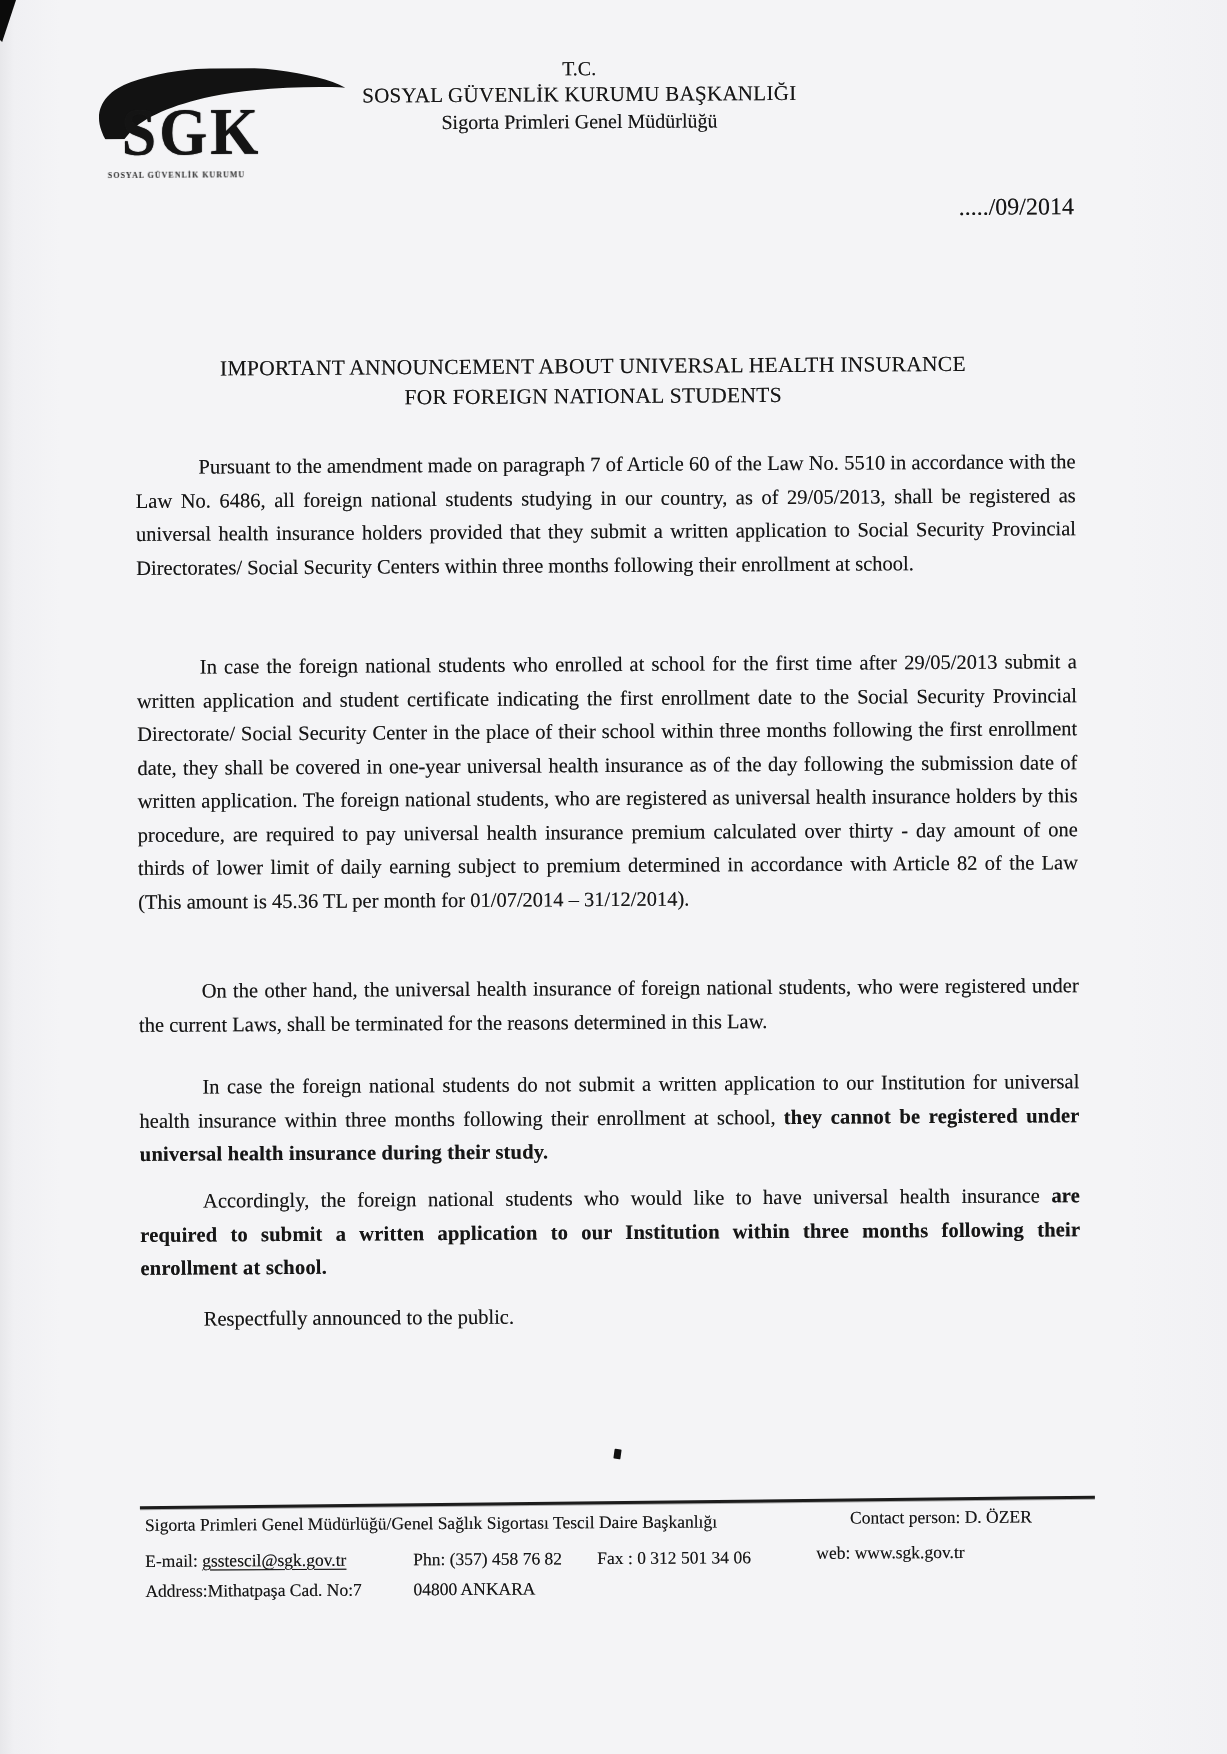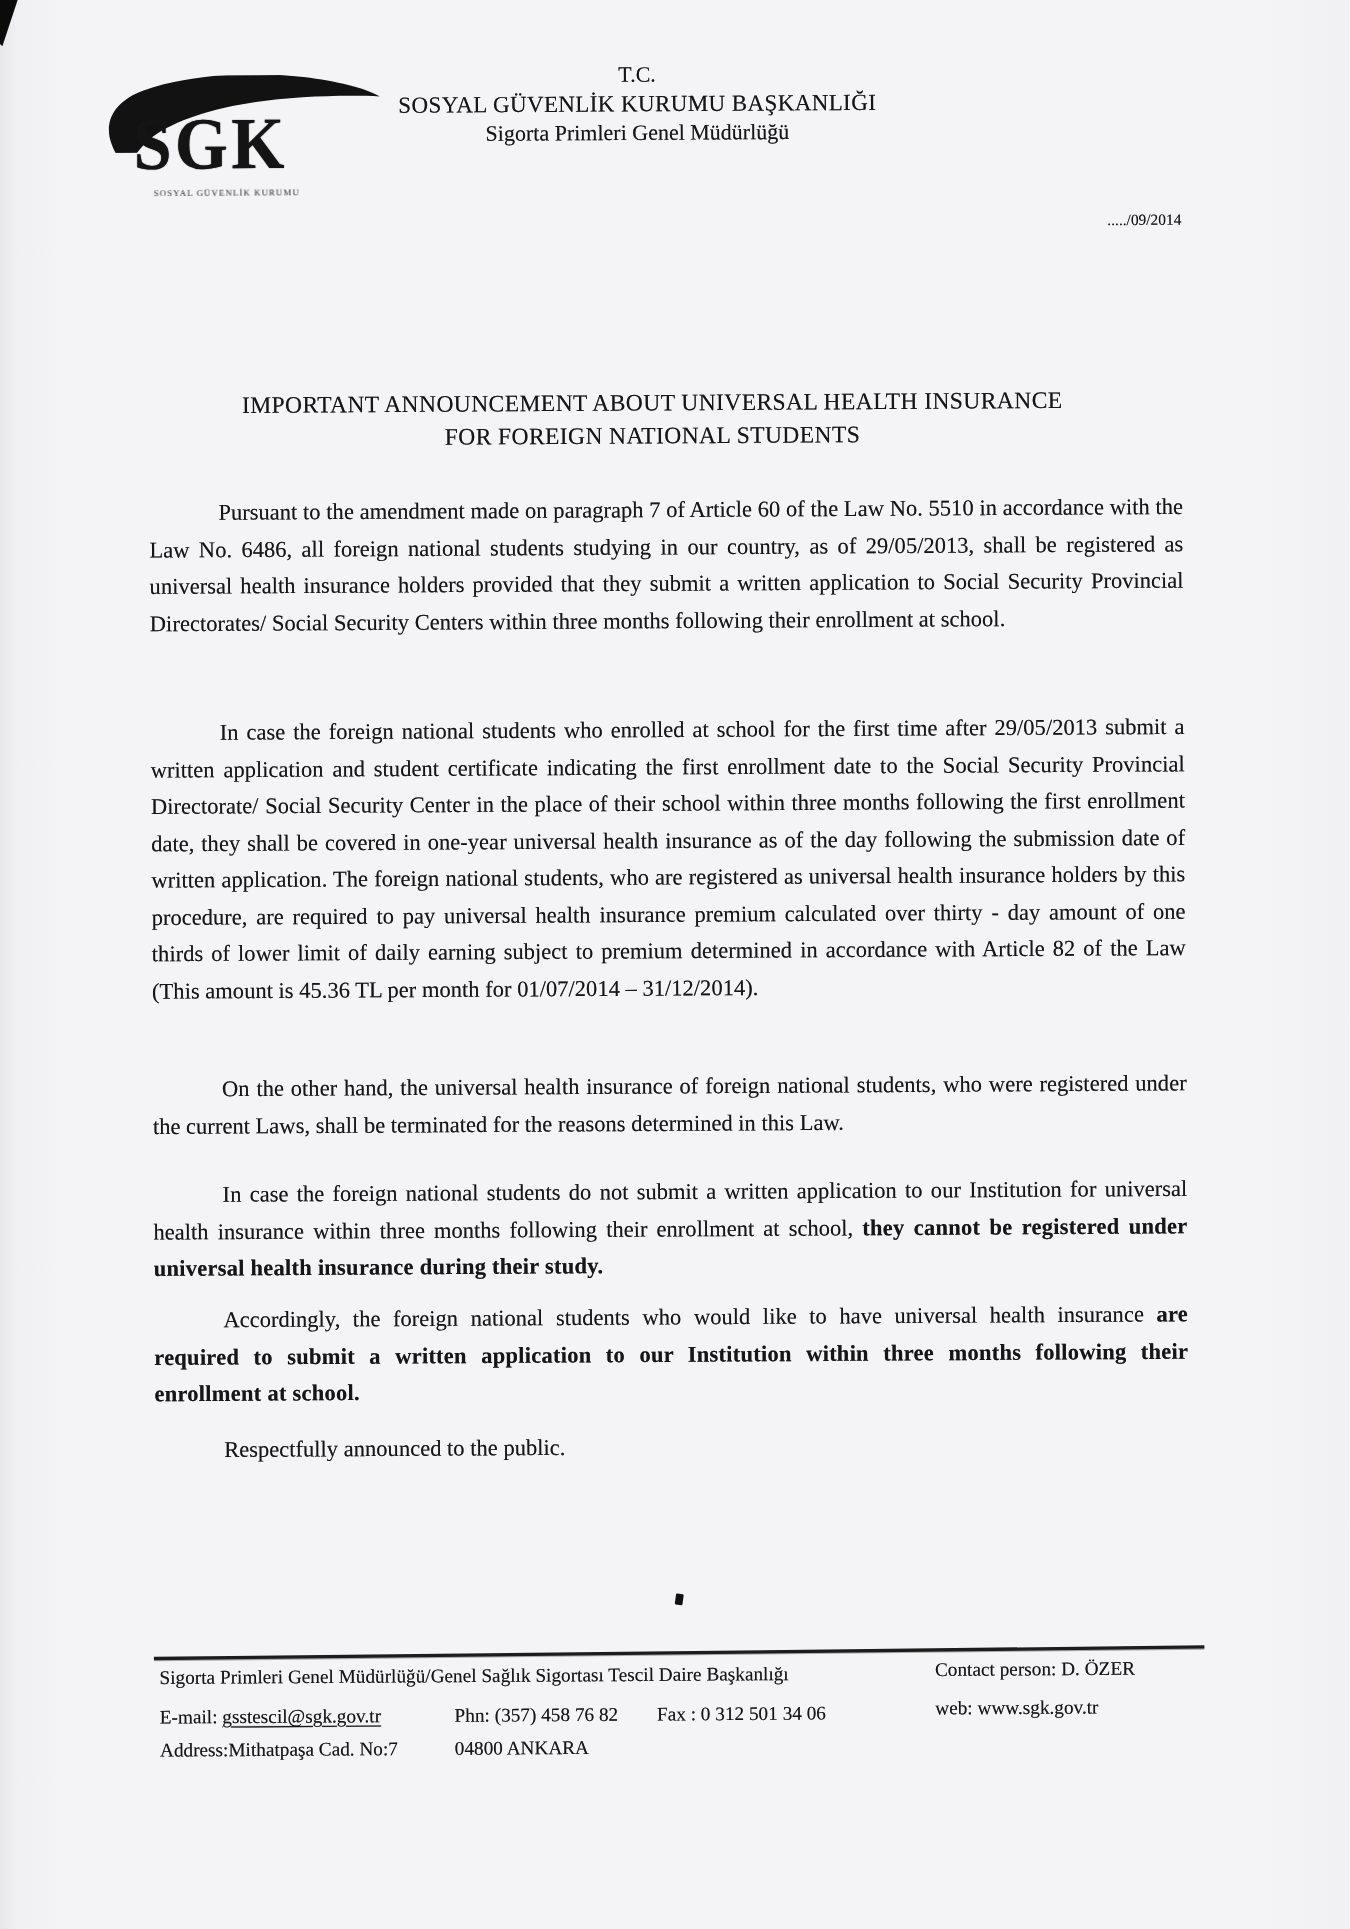--- a/index.html
+++ b/index.html
@@ -9,28 +9,28 @@
     font-family:"Liberation Serif", serif;color:#161616;
   }
   #sheet{position:absolute;inset:0;transform:rotate(-0.35deg);transform-origin:50% 40%;}
   .ink{color:#161616;text-shadow:0 0 0.5px rgba(25,25,25,0.55);}
 
   
   .logo{position:absolute;left:95px;top:72px;width:258px;height:118px;}
   .logo svg{position:absolute;left:0;top:-6px;}
   .logo-text{position:absolute;left:30px;top:22px;font-size:62px;font-weight:bold;
     letter-spacing:3px;transform:scaleY(1.08);color:#141414;text-shadow:0 0 1px #222;}
-  .logo-sub{position:absolute;left:48px;top:96px;font-size:8px;letter-spacing:1px;
-    color:#2a2a2a;filter:blur(0.5px);white-space:nowrap;font-weight:normal;}
+  .logo-sub{position:absolute;left:16px;top:96px;font-size:8px;letter-spacing:1px;
+    color:#2a2a2a;filter:blur(0.5px);white-space:nowrap;font-weight:bold;}
   .letterhead{position:absolute;left:283px;top:55px;width:600px;text-align:center;}
   .lh1{font-size:20px;line-height:26px;}
   .lh2{font-size:21px;line-height:27px;letter-spacing:0.3px;}
   .lh3{font-size:20px;line-height:27px;}
 
-  .date{position:absolute;left:925px;top:196px;width:152px;text-align:right;font-size:14px;}
+  .date{position:absolute;left:925px;top:196px;width:152px;text-align:right;font-size:24px;}
 
   .title{position:absolute;left:80px;top:351px;width:1030px;text-align:center;
     font-size:21.5px;line-height:30px;letter-spacing:0.3px;}
 
   .para{position:absolute;left:137px;width:940px;margin:0;
     font-size:20.5px;line-height:33.5px;text-align:justify;text-indent:63px;}
   .para b{font-weight:bold;letter-spacing:0.2px;}
 
   
   .rule{position:absolute;left:135px;top:1501px;width:955px;height:3px;background:#1c1c1c;
@@ -85,21 +85,21 @@
   <p class="para ink" style="top:1300px">Respectfully announced to the public.</p>
 
   <div class="rule"></div>
 
   <div class="foot ink" style="left:140px;top:1512px">Sigorta Primleri Genel Müdürlüğü/Genel Sağlık Sigortası Tescil Daire Başkanlığı</div>
   <div class="foot ink" style="left:845px;top:1509px">Contact person: D. ÖZER</div>
 
   <div class="foot ink" style="left:140px;top:1548px"><span>E-mail:</span> <span class="u">gsstescil@sgk.gov.tr</span></div>
   <div class="foot ink" style="left:408px;top:1548px">Phn: (357) 458 76 82</div>
   <div class="foot ink" style="left:592px;top:1548px">Fax : 0 312 501 34 06</div>
-  <div class="foot ink" style="left:845px;top:1544px">web: www.sgk.gov.tr</div>
+  <div class="foot ink" style="left:811px;top:1544px">web: www.sgk.gov.tr</div>
 
   <div class="foot ink" style="left:140px;top:1578px">Address:Mithatpaşa Cad. No:7</div>
   <div class="foot ink" style="left:408px;top:1578px">04800 ANKARA</div>
 
 </div>
 
 <div class="corner-speck"></div>
 <div class="mid-speck"></div>
 
 </body></html>

